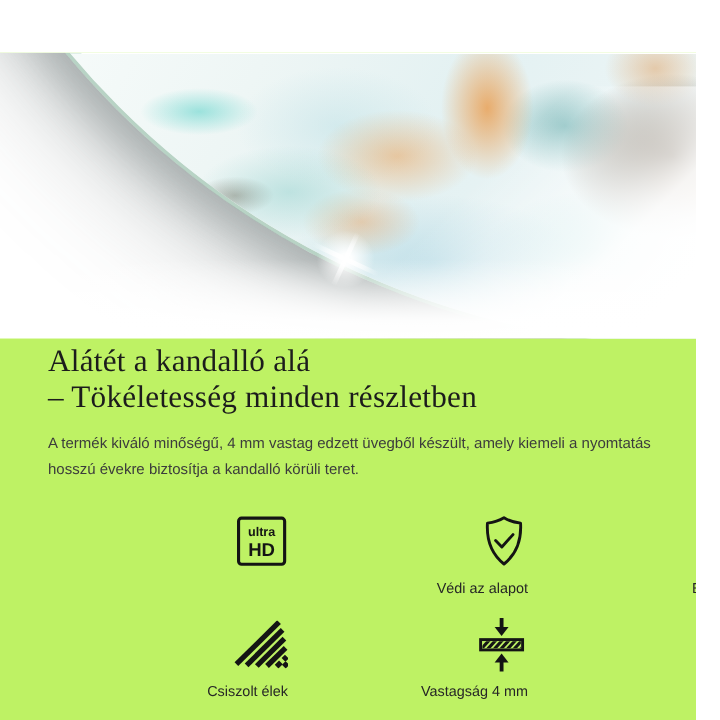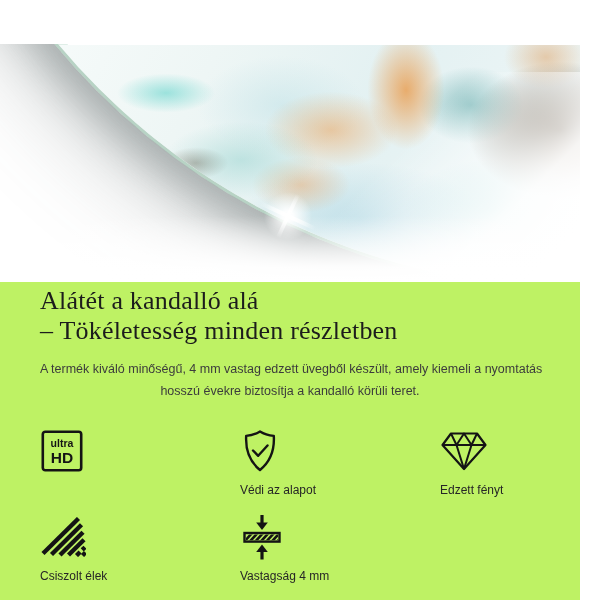--- a/index.html
+++ b/index.html
@@ -41,25 +41,25 @@
       background:linear-gradient(90deg, rgba(255,255,255,0), #fff 44% 56%, rgba(255,255,255,0));}
   .sparkle::after{content:"";position:absolute;left:28px;top:6px;width:4px;height:48px;
       background:linear-gradient(180deg, rgba(255,255,255,0), #fff 44% 56%, rgba(255,255,255,0));}
 
   
   .content{padding:0 40px;}
   h1{margin:4px 0 0 0;font-family:"Liberation Serif","DejaVu Serif",serif;font-weight:400;
      font-size:26px;line-height:30px;color:#1c1c1c;letter-spacing:0.2px;}
   h1 span{display:block;}
   .desc{margin:12px 0 0 0;font-size:12.5px;line-height:22px;color:#3c3c3c;}
-  .desc span{display:block;white-space:nowrap;text-align:center;}
+  .desc span{display:block;white-space:nowrap;}
 
   
   .features{margin-top:26px;display:grid;grid-template-columns:200px 200px 200px;row-gap:16px;}
-  .feature{display:flex;flex-direction:column;align-items:flex-start;}
+  .feature{display:flex;flex-direction:column;align-items:flex-end;}
   .ficon{height:46px;display:flex;align-items:center;justify-content:center;margin-bottom:9px;}
   .flabel{font-size:12px;color:#262626;line-height:15px;text-align:center;}
   svg{display:block;}
   .stroke{fill:none;stroke:#141414;}
 </style>
 </head>
 <body>
 
 <div class="page">
 

